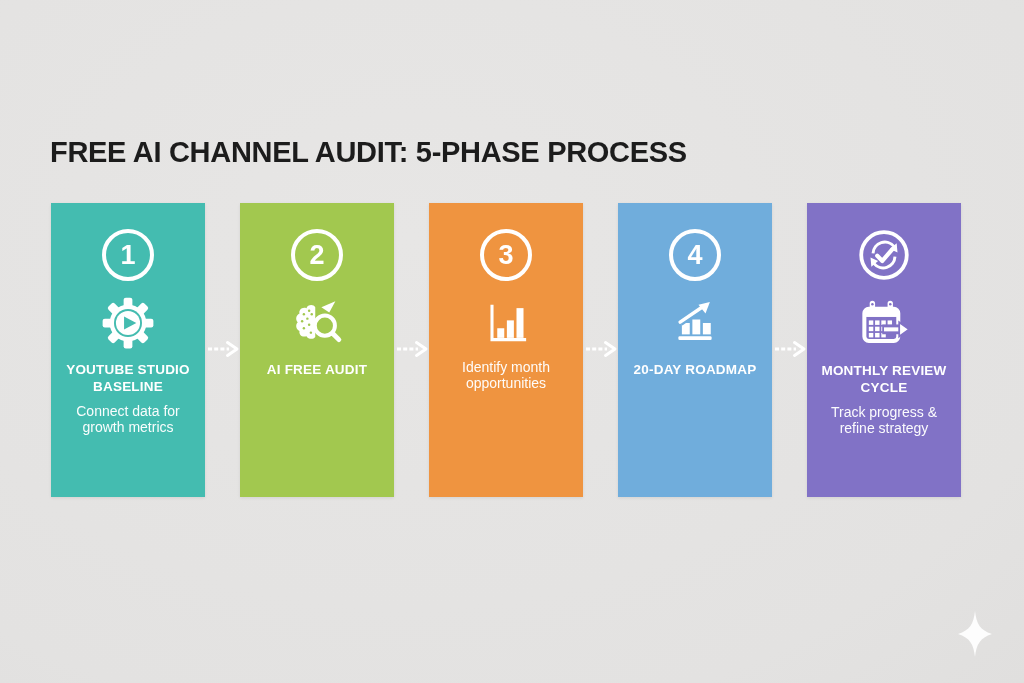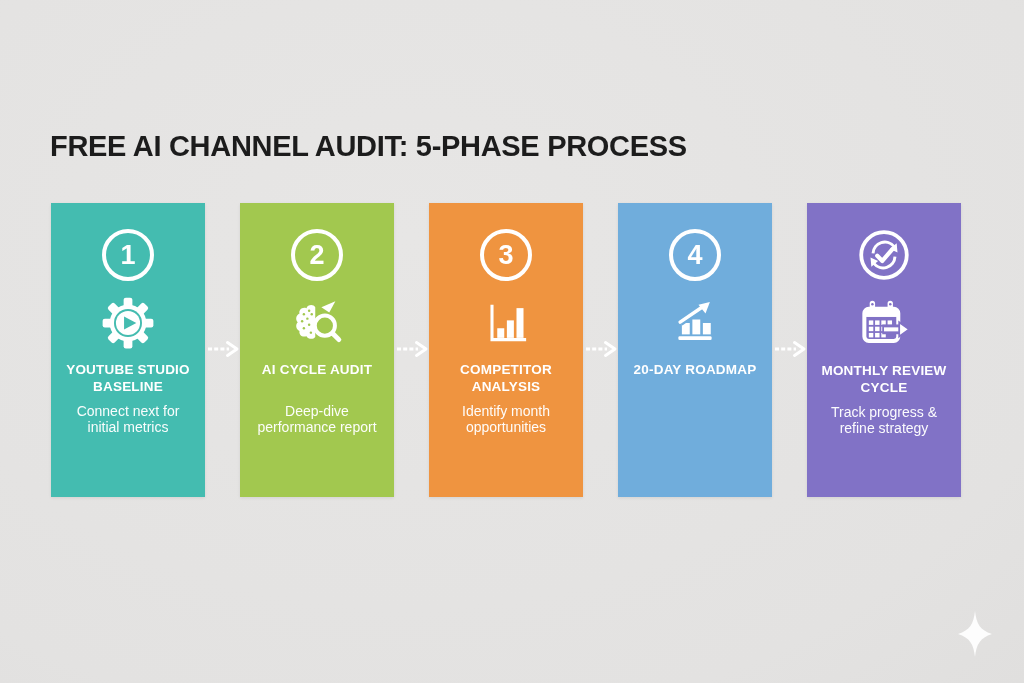--- a/index.html
+++ b/index.html
@@ -5,21 +5,21 @@
   html,body{margin:0;padding:0;}
   body{
     width:1024px;height:683px;overflow:hidden;
     font-family:"Liberation Sans",sans-serif;
   }
   .canvas{
     position:relative;width:1024px;height:683px;
     background:radial-gradient(ellipse at 40% 35%, #e7e6e5 0%, #e3e2e1 78%, #e0dfde 100%);
   }
   .title{
-    position:absolute;left:50px;top:130px;margin:0;
+    position:absolute;left:50px;top:136px;margin:0;
     font-size:29px;font-weight:bold;letter-spacing:-0.3px;color:#1c1c1c;
     white-space:nowrap;
   }
   .row{
     position:absolute;left:51px;top:203px;
     display:flex;align-items:flex-start;
   }
   .card{
     width:154px;height:294px;flex:0 0 auto;
     display:flex;flex-direction:column;align-items:center;text-align:center;
@@ -72,21 +72,21 @@
             <rect x="27" y="3" width="10" height="13" rx="2.5" transform="rotate(270 32 32)"></rect>
             <rect x="27" y="3" width="10" height="13" rx="2.5" transform="rotate(315 32 32)"></rect>
             <circle cx="32" cy="32" r="21"></circle>
           </g>
           <circle cx="32" cy="32" r="16" fill="var(--card-color)"></circle>
           <circle cx="32" cy="32" r="13.8" fill="#fff"></circle>
           <path d="M27.5 24.5 L41.5 32 L27.5 39.5 Z" fill="var(--card-color)"></path>
         </svg>
       </div>
       <h2 class="card-title">YOUTUBE STUDIO BASELINE</h2>
-      <p class="card-desc">Connect next for initial metrics</p>
+      <p class="card-desc">Connect data for growth metrics</p>
     </section>
 
     <div class="gap-arrow">
       <svg width="34" height="18" viewBox="0 0 34 18">
         <path d="M2 9 H23" stroke="#fff" stroke-width="3" stroke-dasharray="4 2.2" fill="none"></path>
         <path d="M21.5 2.5 L31 9 L21.5 15.5" fill="none" stroke="#fff" stroke-width="3" stroke-linecap="round" stroke-linejoin="round"></path>
       </svg>
     </div>
 
     <section class="card" style="background: rgb(162, 200, 79); --card-color: #a2c84f;">
@@ -104,22 +104,21 @@
             <circle cx="17" cy="38" r="1.4"></circle>
               <circle cx="23" cy="34" r="1.4"></circle>
             <circle cx="25" cy="43" r="1.4"></circle>
               <circle cx="26" cy="22" r="1.4"></circle>
           </g>
           <path fill="#fff" d="M37 14 L53 7 L46 20 Z"></path>
           <circle cx="41" cy="35" r="11.5" fill="none" stroke="#fff" stroke-width="4.5"></circle>
           <path d="M50 44 L57 51" stroke="#fff" stroke-width="5.5" stroke-linecap="round"></path>
         </svg>
       </div>
-      <h2 class="card-title">AI CYCLE AUDIT</h2>
-      <p class="card-desc">Deep-dive performance report</p>
+      <h2 class="card-title">AI FREE AUDIT</h2>
     </section>
 
     <div class="gap-arrow">
       <svg width="34" height="18" viewBox="0 0 34 18">
         <path d="M2 9 H23" stroke="#fff" stroke-width="3" stroke-dasharray="4 2.2" fill="none"></path>
         <path d="M21.5 2.5 L31 9 L21.5 15.5" fill="none" stroke="#fff" stroke-width="3" stroke-linecap="round" stroke-linejoin="round"></path>
       </svg>
     </div>
 
     <section class="card" style="background: rgb(239, 148, 64); --card-color: #ef9440;">
@@ -129,21 +128,20 @@
       <div class="iconbox">
         <svg width="56" height="56" viewBox="0 0 64 64">
           <path d="M16 11 V 51 H 55" stroke="#fff" stroke-width="3.5" fill="none"></path>
           <g fill="#fff">
             <rect x="22" y="38" width="8" height="11"></rect>
             <rect x="33" y="29" width="8" height="20"></rect>
             <rect x="44" y="15" width="8" height="34"></rect>
           </g>
         </svg>
       </div>
-      <h2 class="card-title">COMPETITOR ANALYSIS</h2>
       <p class="card-desc">Identify month opportunities</p>
     </section>
 
     <div class="gap-arrow">
       <svg width="34" height="18" viewBox="0 0 34 18">
         <path d="M2 9 H23" stroke="#fff" stroke-width="3" stroke-dasharray="4 2.2" fill="none"></path>
         <path d="M21.5 2.5 L31 9 L21.5 15.5" fill="none" stroke="#fff" stroke-width="3" stroke-linecap="round" stroke-linejoin="round"></path>
       </svg>
     </div>
 

